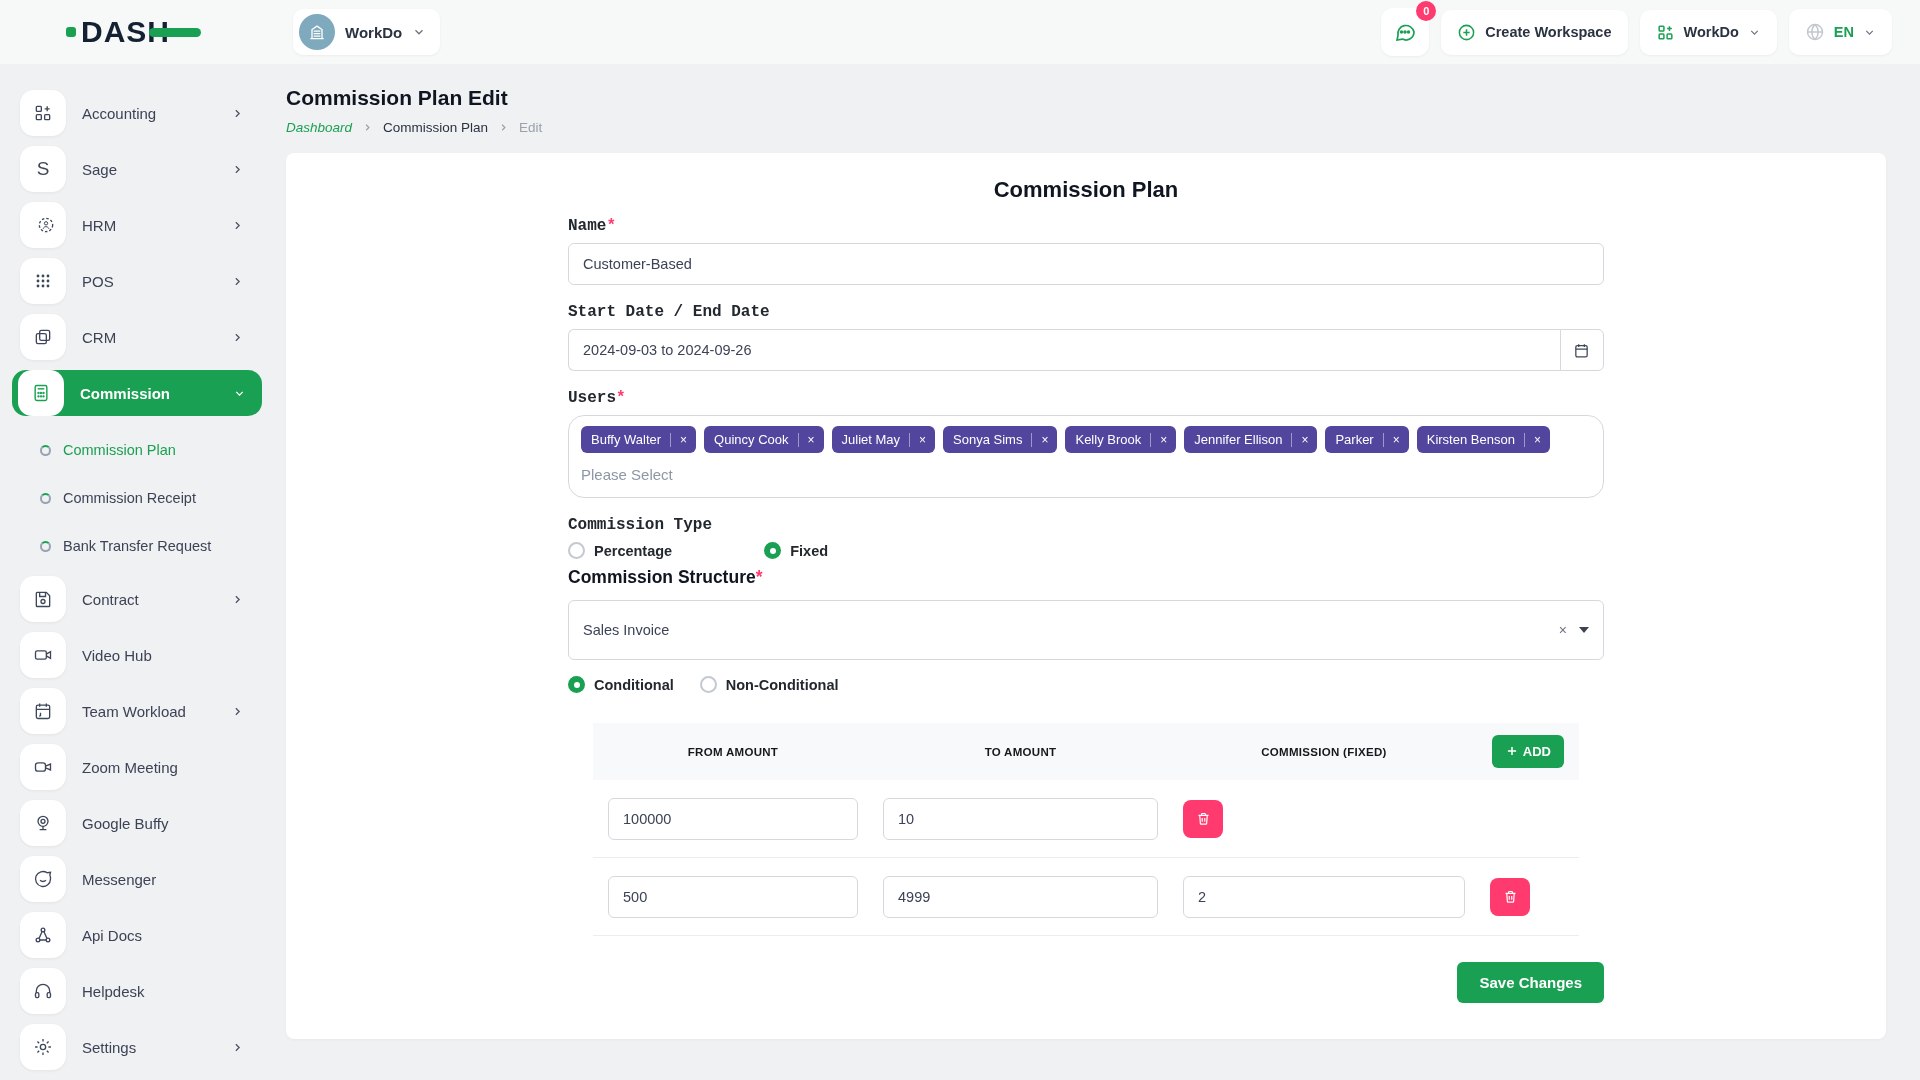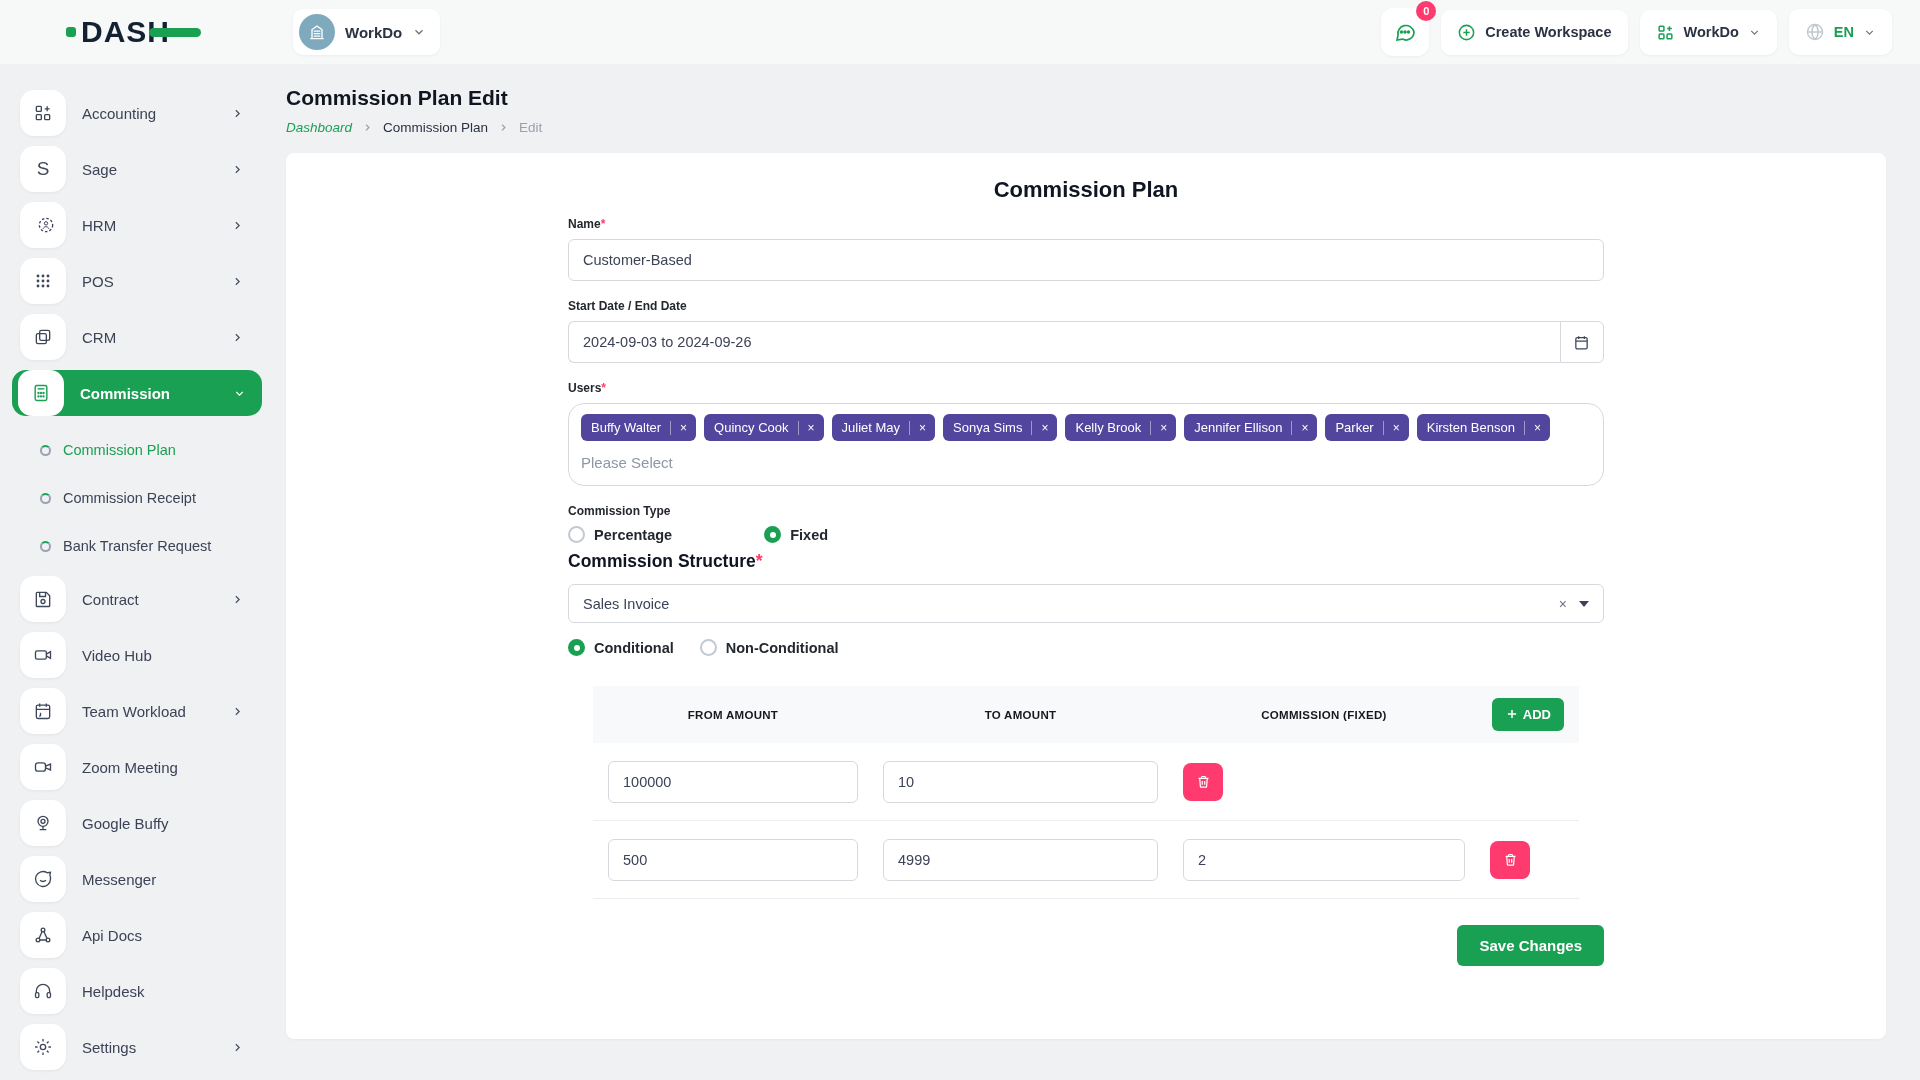--- a/index.html
+++ b/index.html
@@ -48,21 +48,21 @@
   .crumbs { display:flex; align-items:center; gap:10px; margin-top:10px; font-size:13.5px; }
   .crumb-link { color:#1aa053; cursor:pointer;font-style:italic; }
   .crumb { color:#2b3242; }
   .crumb-muted { color:#9aa0ac; }
   .crumb-sep { color:#9aa0ac; display:flex; }
 
   
   .card { margin-top:18px; background:#fff; border-radius:8px; height:886px; box-shadow:0 1px 3px rgba(20,30,50,.04); overflow:hidden; }
   .form-wrap { width:1036px; margin:0 auto; padding-top:24px; }
   .card-title { text-align:center; font-size:22px; font-weight:700; color:#101522; margin-bottom:14px; }
-  .f-label { font-size:12px; font-weight:600; color:#23282f; margin-bottom:8px; display:block; }
+  .f-label { font-size:16px; font-weight:600; color:#23282f; margin-bottom:8px; display:block;font-family:Liberation Mono, monospace; }
   .req { color:#ff3a6e; }
   .f-group { margin-bottom:18px; }
   .t-input { width:100%; height:42px; border:1px solid #d5d9de; border-radius:6px; padding:0 14px; font-size:14.5px; color:#3c4357; font-family:"Liberation Sans", sans-serif; background:#fff; outline:none; }
 
   .date-group { display:flex; }
   .date-group .t-input { border-radius:6px 0 0 6px; border-right:none; }
   .date-addon { width:46px; height:42px; border:1px solid #d5d9de; border-radius:0 6px 6px 0; display:flex; align-items:center; justify-content:center; color:#3e4759; background:#fff; cursor:pointer; }
 
   .users-box { border:1px solid #d5d9de; border-radius:16px; padding:10px 12px 8px; }
   .tags { display:flex; flex-wrap:wrap; gap:8px; }
@@ -73,21 +73,21 @@
 
   .radio-row { display:flex; align-items:center; gap:92px; margin-top:4px; }
   .radio-row.tight { gap:26px; margin-top:2px; }
   .radio { display:flex; align-items:center; gap:9px; cursor:pointer; }
   .radio-dot { width:17px; height:17px; border-radius:50%; border:2px solid #c3c9d1; background:#fff; display:flex; align-items:center; justify-content:center; }
   .radio[data-checked="true"] .radio-dot { border-color:#1aa053; background:#1aa053; }
   .radio[data-checked="true"] .radio-dot::after { content:""; width:6px; height:6px; border-radius:50%; background:#fff; }
   .radio-label { font-size:14.5px; font-weight:600; color:#23282f; }
 
   .section-title { font-size:17.5px; font-weight:700; color:#101522; margin:8px 0 12px; }
-  .select { position:relative; height:39px; border:1px solid #d5d9de; border-radius:6px; display:flex; align-items:center; padding:0 58px 0 14px; font-size:14.5px; cursor:pointer; }
+  .select { position:relative; height:60px; border:1px solid #d5d9de; border-radius:6px; display:flex; align-items:center; padding:0 58px 0 14px; font-size:14.5px; cursor:pointer; }
   .select-clear { position:absolute; right:36px; color:#6b7280; font-size:14px; cursor:pointer; }
   .select-caret { position:absolute; right:14px; width:0; height:0; border-left:5px solid transparent; border-right:5px solid transparent; border-top:6px solid #3c4357; }
 
   .grid-table { margin:30px 25px 0; }
   .g-head, .g-row { display:grid; grid-template-columns: 250px 275px 282px 1fr; column-gap:25px; align-items:center; padding:0 15px; }
   .g-head { background:#f8f9fb; height:57px; }
   .g-h { font-size:11.5px; font-weight:800; letter-spacing:.3px; color:#16181d; text-align:center; }
   .add-btn { justify-self:end; display:flex; align-items:flex-start; gap:4px; background:#1aa053; color:#fff; border:none; border-radius:6px; padding:9px 13px; font-size:13px; font-weight:700; cursor:pointer; font-family:"Liberation Sans", sans-serif; }
   .g-row { height:78px; border-bottom:1px solid #ebedf0; }
   .del-btn { justify-self:start; width:40px; height:38px; background:#ff3a6e; border:none; border-radius:8px; display:flex; align-items:center; justify-content:center; color:#fff; cursor:pointer; }

